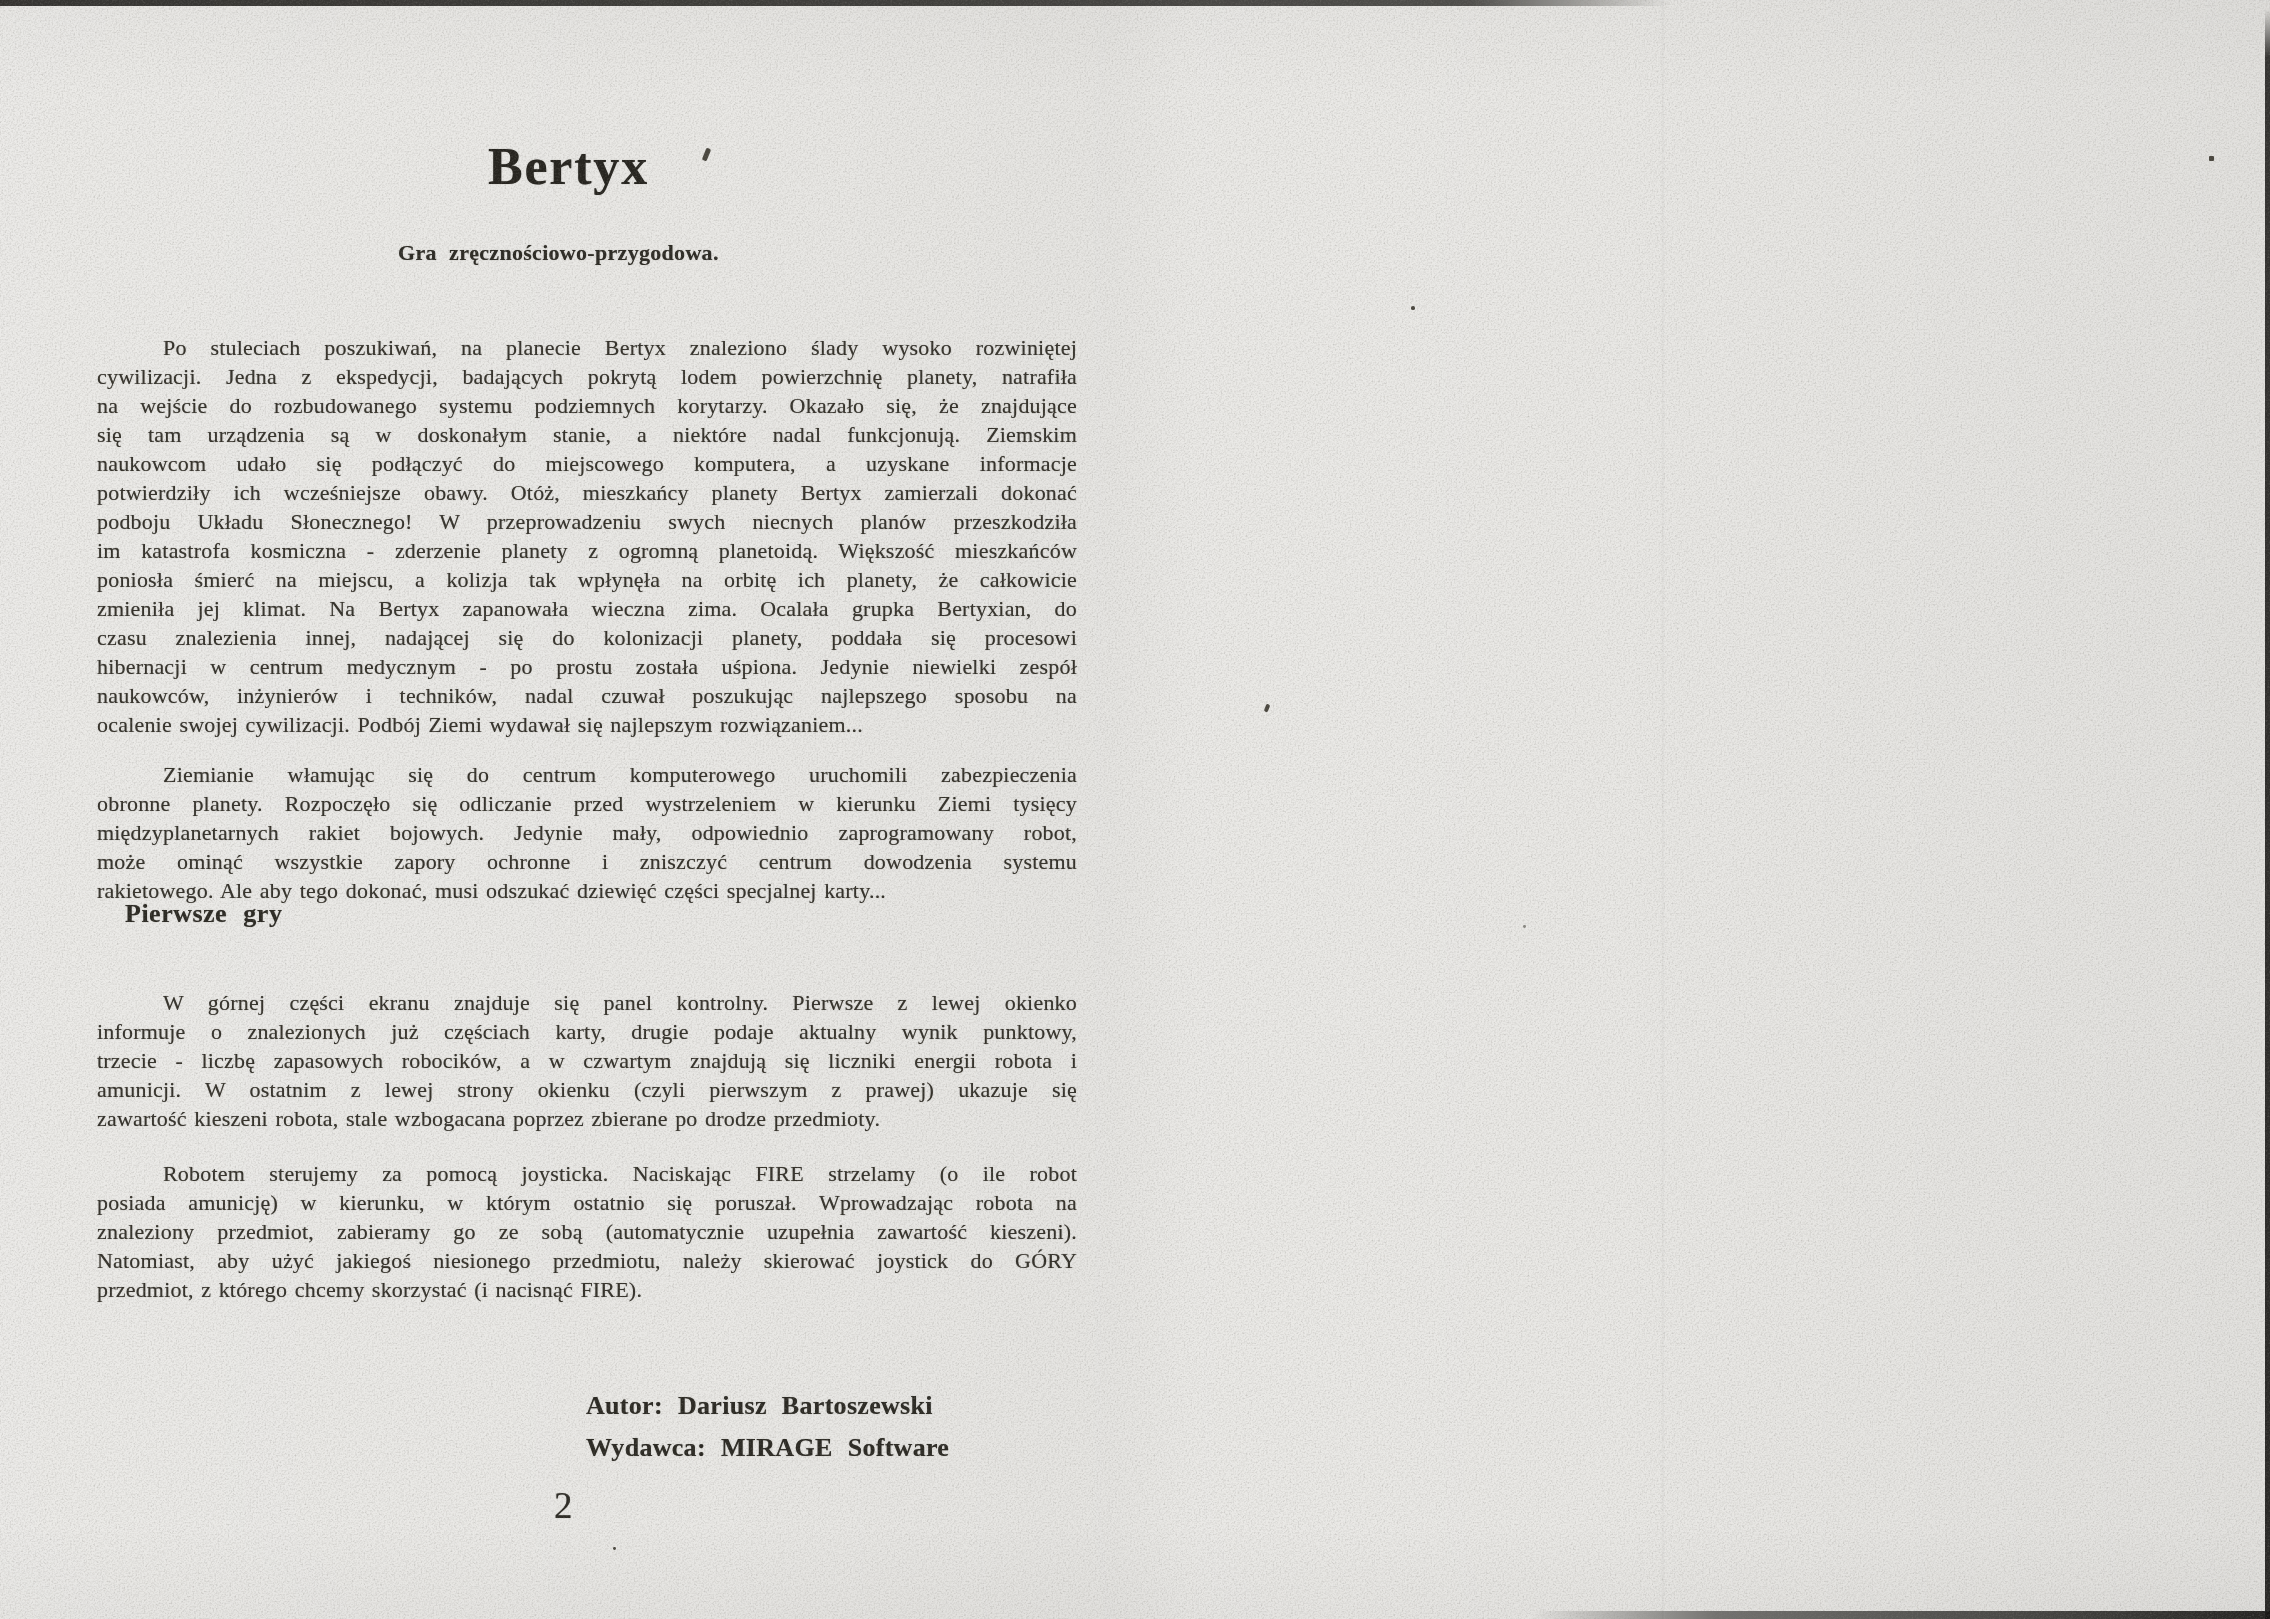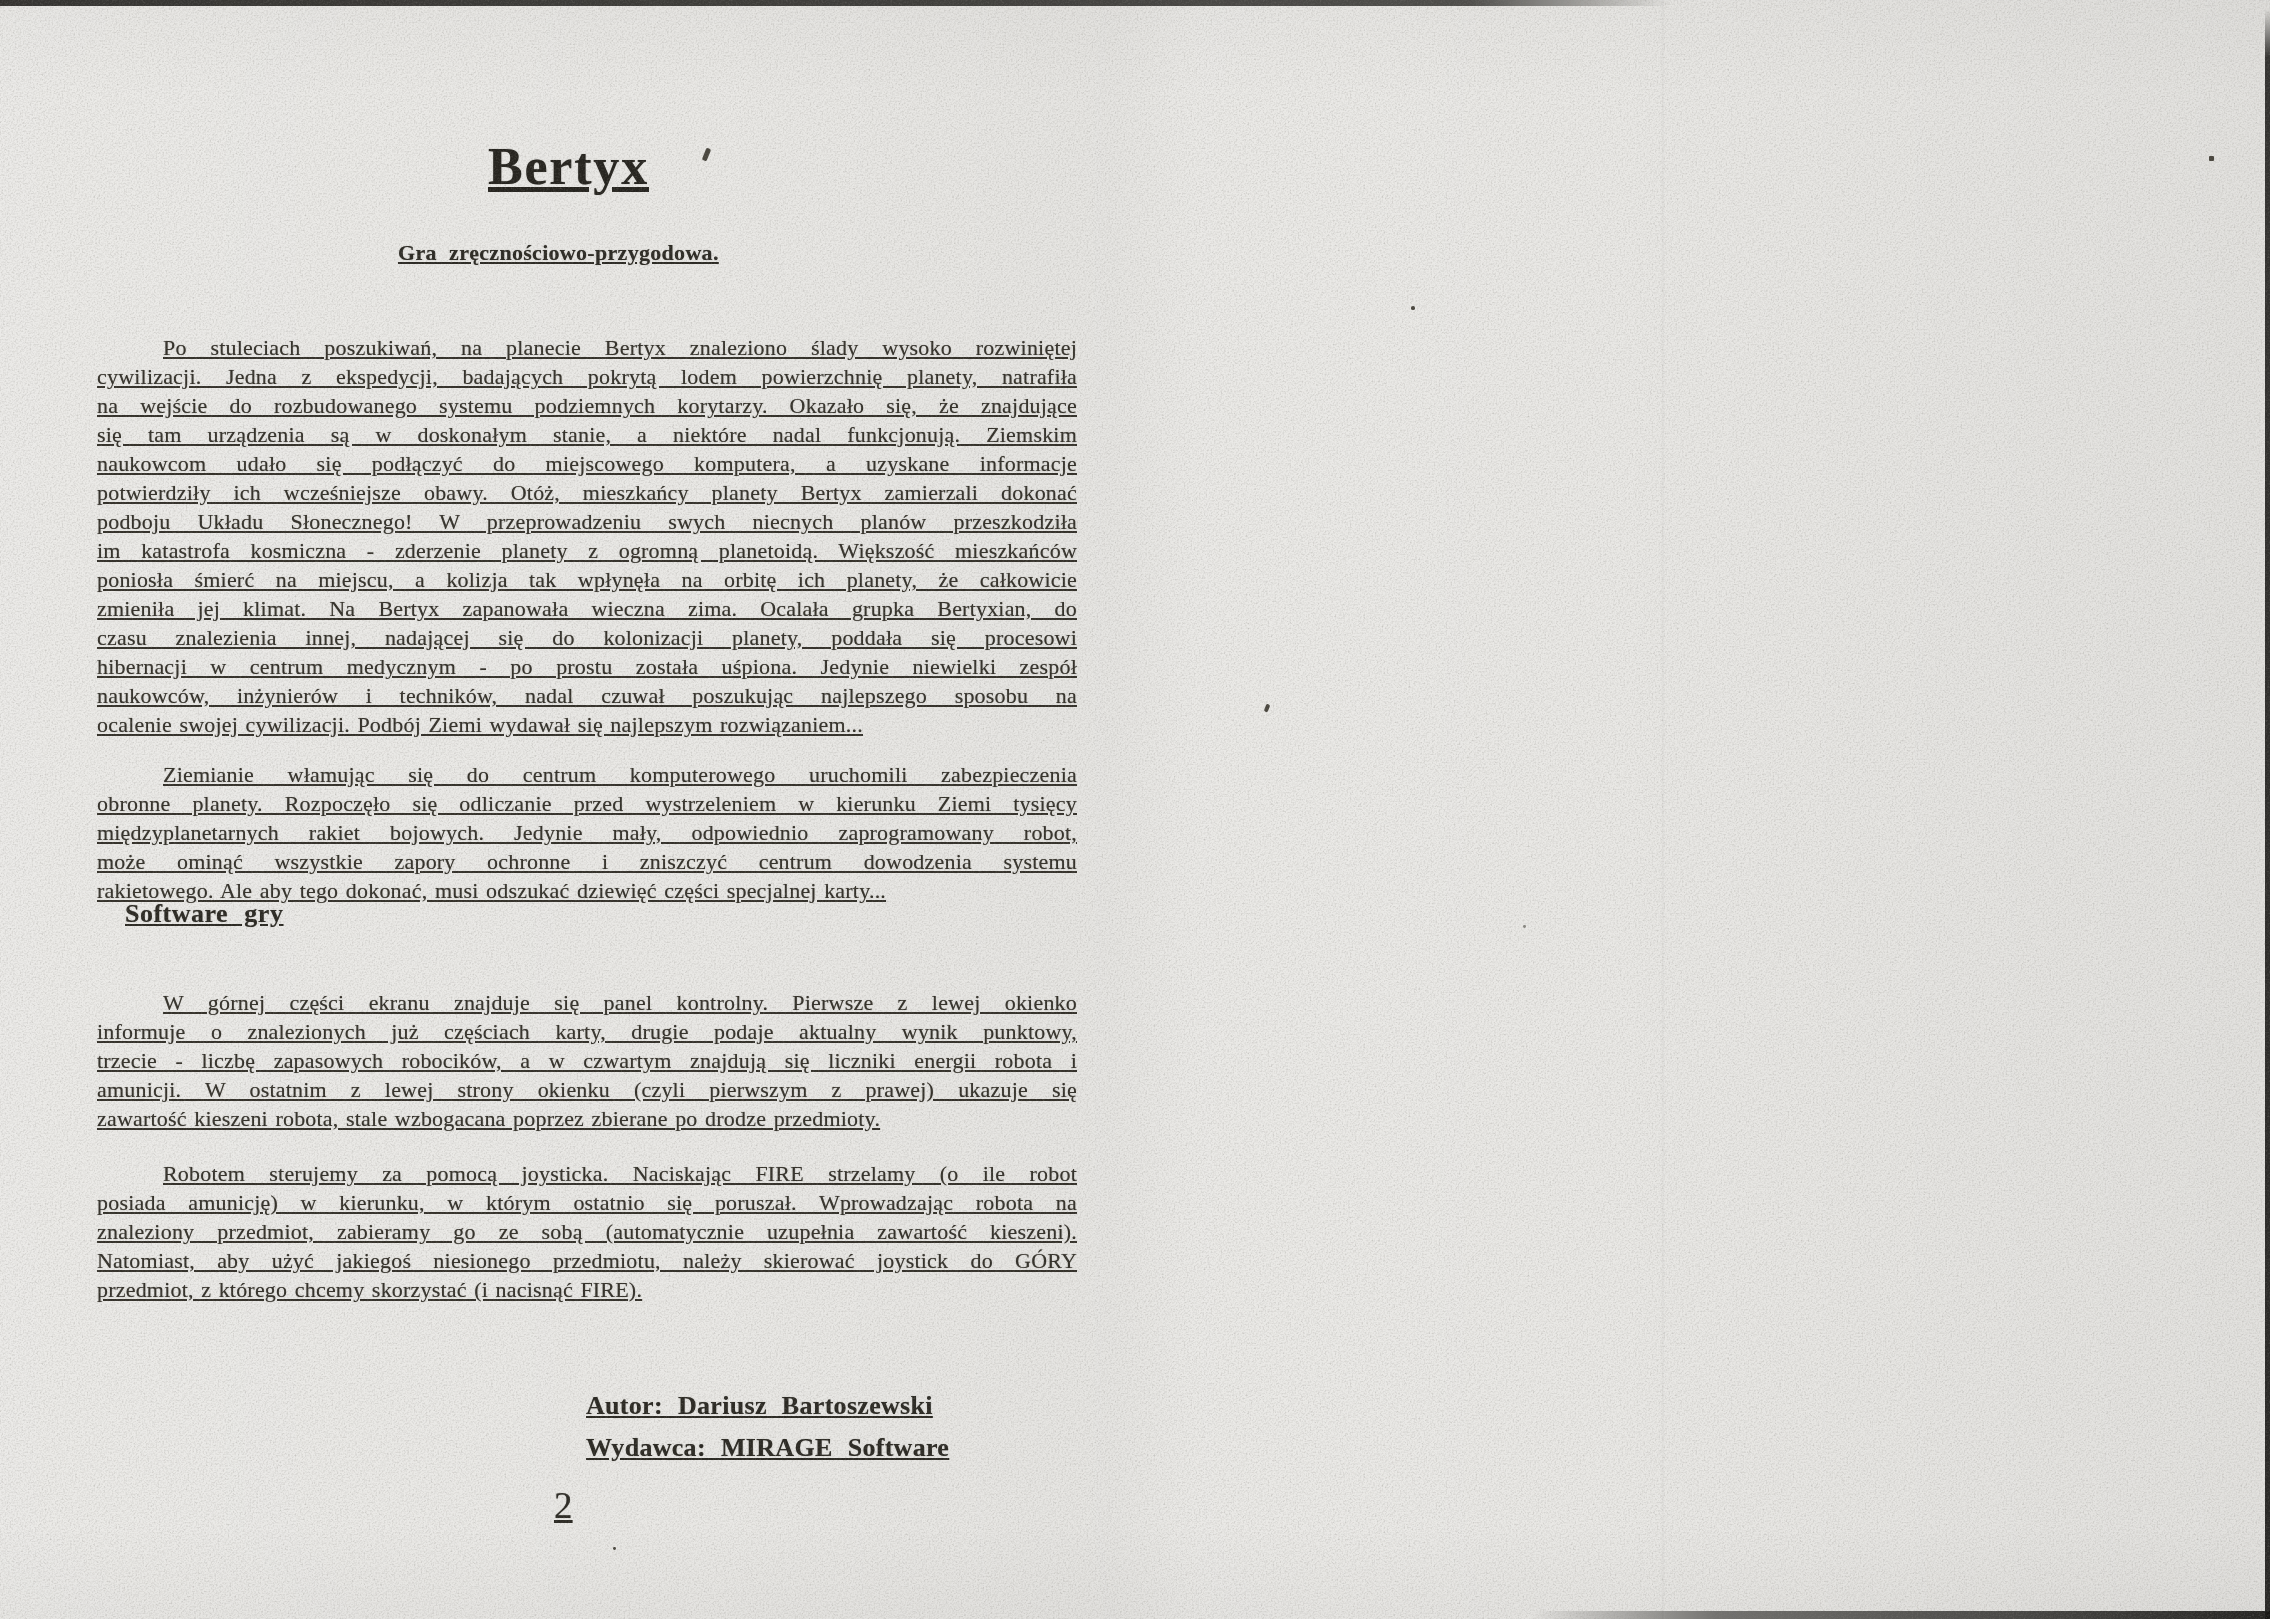--- a/index.html
+++ b/index.html
@@ -31,21 +31,21 @@
   }
   .edge-bottom{
     position:absolute;right:0;bottom:0;height:9.2px;width:738px;
     background:linear-gradient(90deg, rgba(22,21,19,0) 0%, rgba(22,21,19,0.55) 25%, rgba(22,21,19,0.92) 100%);
   }
   .crease{
     position:absolute;top:0;bottom:0;left:1661px;width:3.7px;
     background:linear-gradient(90deg, rgba(0,0,0,0) 0%, rgba(0,0,0,0.035) 50%, rgba(255,255,255,0.05) 100%);
   }
   
-  .ink{ text-shadow:0 0 0.9px rgba(50,47,40,0.55);text-decoration:underline; }
+  .ink{ text-shadow:0 0 0.9px rgba(50,47,40,0.55); }
   .title{
     position:absolute;left:488px;top:137px;
     font-size:52px;font-weight:700;letter-spacing:1.8px;color:#26241f;
   }
   .subtitle{
     position:absolute;left:398px;top:240px;
     font-size:22px;font-weight:700;word-spacing:6.5px;letter-spacing:0.3px;color:#2c2a24;
   }
   .para{
     position:absolute;left:97px;width:980px;
@@ -107,21 +107,21 @@
     </div>
 
   <div class="para p2 ink">
       <div class="tline first">Ziemianie włamując się do centrum komputerowego uruchomili zabezpieczenia</div>
       <div class="tline">obronne planety. Rozpoczęło się odliczanie przed wystrzeleniem w kierunku Ziemi tysięcy</div>
       <div class="tline">międzyplanetarnych rakiet bojowych. Jedynie mały, odpowiednio zaprogramowany robot,</div>
       <div class="tline">może ominąć wszystkie zapory ochronne i zniszczyć centrum dowodzenia systemu</div>
       <div class="tline last">rakietowego. Ale aby tego dokonać, musi odszukać dziewięć części specjalnej karty...</div>
     </div>
 
-  <div class="section-heading ink">Software gry</div>
+  <div class="section-heading ink">Pierwsze gry</div>
 
   <div class="para p3 ink">
       <div class="tline first">W górnej części ekranu znajduje się panel kontrolny. Pierwsze z lewej okienko</div>
       <div class="tline">informuje o znalezionych już częściach karty, drugie podaje aktualny wynik punktowy,</div>
       <div class="tline">trzecie - liczbę zapasowych robocików, a w czwartym znajdują się liczniki energii robota i</div>
       <div class="tline">amunicji. W ostatnim z lewej strony okienku (czyli pierwszym z prawej) ukazuje się</div>
       <div class="tline last">zawartość kieszeni robota, stale wzbogacana poprzez zbierane po drodze przedmioty.</div>
     </div>
 
   <div class="para p4 ink">

